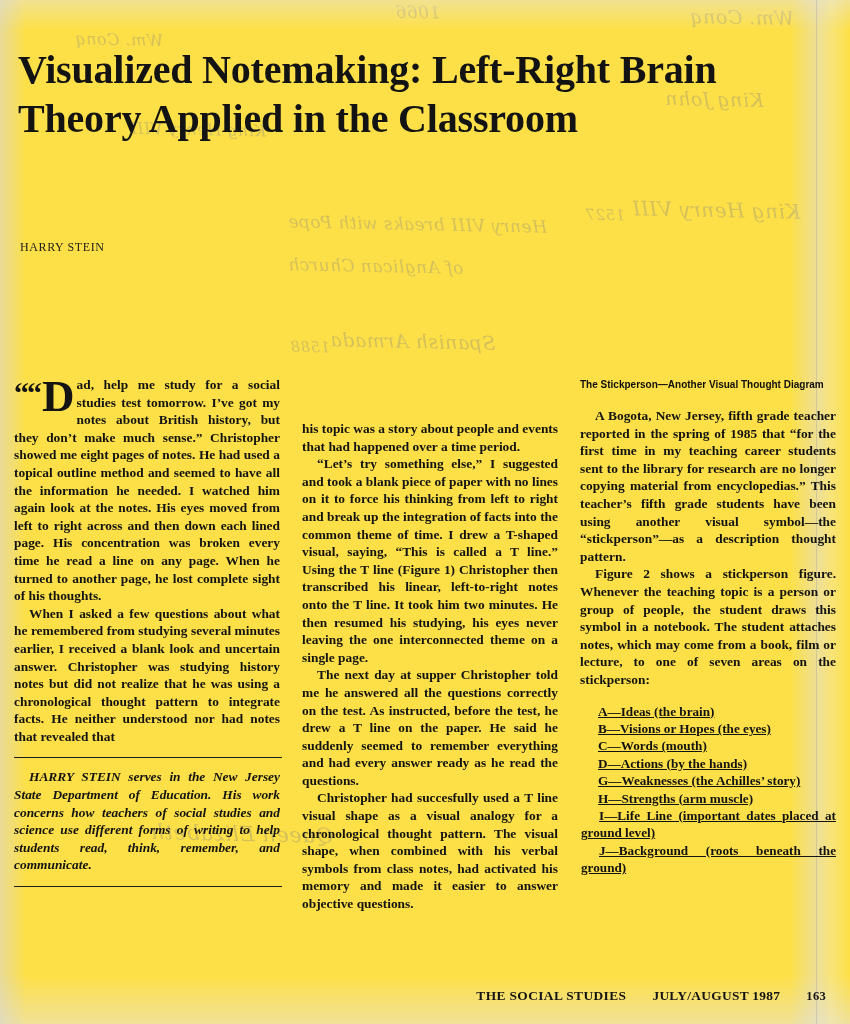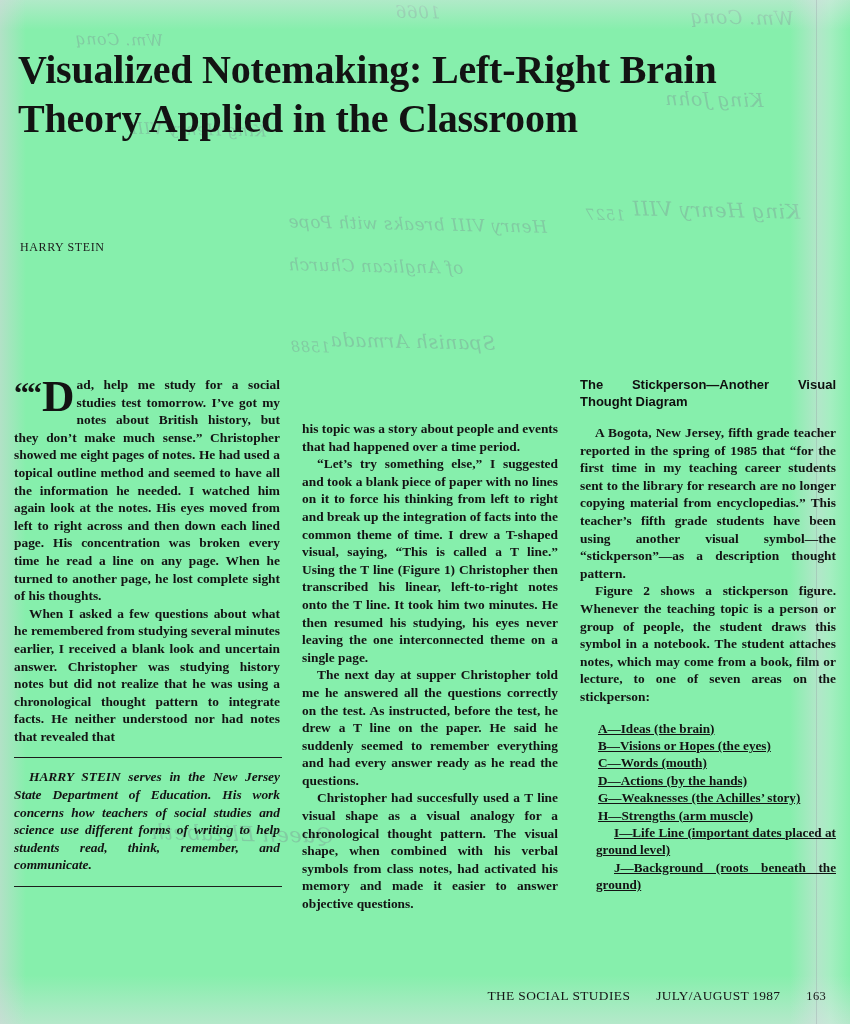--- a/index.html
+++ b/index.html
@@ -6,21 +6,21 @@
     margin: 0;
     padding: 0;
     background: #e9e9ec;
   }
 
   .page {
     position: relative;
     width: 850px;
     height: 1024px;
     margin: 0 auto;
-    background: #86efac;
+    background: #fde047;
     overflow: hidden;
     font-family: "Liberation Serif", "DejaVu Serif", serif;
     color: #1a1a1a;
   }
 
   
   .scan-tint {
     position: absolute;
     inset: 0;
     background:
@@ -125,21 +125,21 @@
     font-size: 30px;
     line-height: 30px;
     padding: 2px 2px 0 0;
     font-weight: 700;
     letter-spacing: -2px;
   }
 
   .subhead {
     margin: 0 0 14px 0;
     font-family: "Liberation Sans", "DejaVu Sans", sans-serif;
-    font-size: 13px;
+    font-size: 10px;
     line-height: 17px;
     font-weight: 700;
     text-align: justify;
     color: #0f0f0f;
   }
 
   .rule {
     border: 0;
     border-top: 1.6px solid #1d1d1d;
     margin: 12px 0 10px 0;
@@ -168,35 +168,35 @@
     font-weight: 600;
     color: #131313;
     padding-left: 18px;
     text-indent: -18px;
     margin-left: 18px;
     text-decoration: underline;
   }
   .letter-list li.wrap {
     padding-left: 0;
     text-indent: 18px;
-    margin-left: 16px;
+    margin-left: 1px;
     text-align: justify;
   }
 
   
   .footer {
     position: absolute;
     left: 0;
     right: 0;
     bottom: 20px;
     text-align: right;
     padding-right: 24px;
     font-family: "Liberation Serif", "DejaVu Serif", serif;
     font-size: 13.4px;
-    font-weight: 400;
+    font-weight: 700;
     letter-spacing: .3px;
     color: #141414;
   }
   .footer .journal { letter-spacing: .4px; }
   .footer .issue { margin-left: 26px; }
   .footer .folio { margin-left: 26px; font-size: 12.5px; }
 </style>
 </head>
 <body>
 

